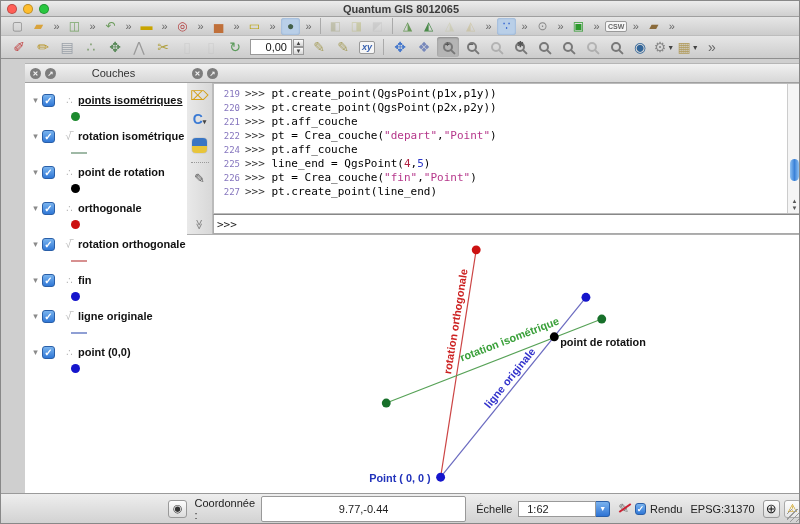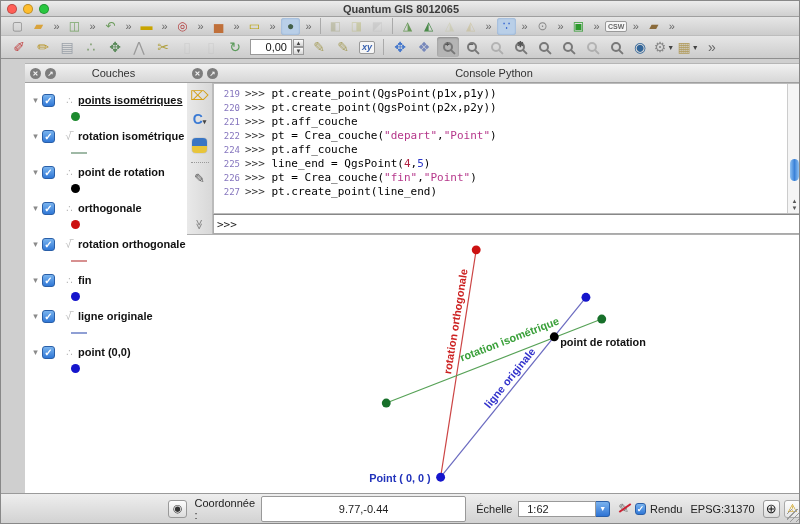--- a/index.html
+++ b/index.html
@@ -445,21 +445,20 @@
         </div>
     </div>
 
     <div class="right-col">
       <div class="console-panel">
         <div class="panel-header">
           <div class="ph-btns">
             <span class="ph-btn">✕</span>
             <span class="ph-btn">↗</span>
           </div>
-          <div class="ph-title">Console Python</div>
         </div>
         <div class="console-body">
           <div class="console-tools">
             <span class="ct-icon" style="color:#d4a017">⌦</span>
             <span class="ct-icon ct-c">C<span style="font-size:7px;color:#444">▾</span></span>
             <span class="py-blob"></span>
             <span class="ct-dots"></span>
             <span class="ct-icon" style="color:#555">✎</span>
             <span class="ct-chev">≫</span>
           </div>

